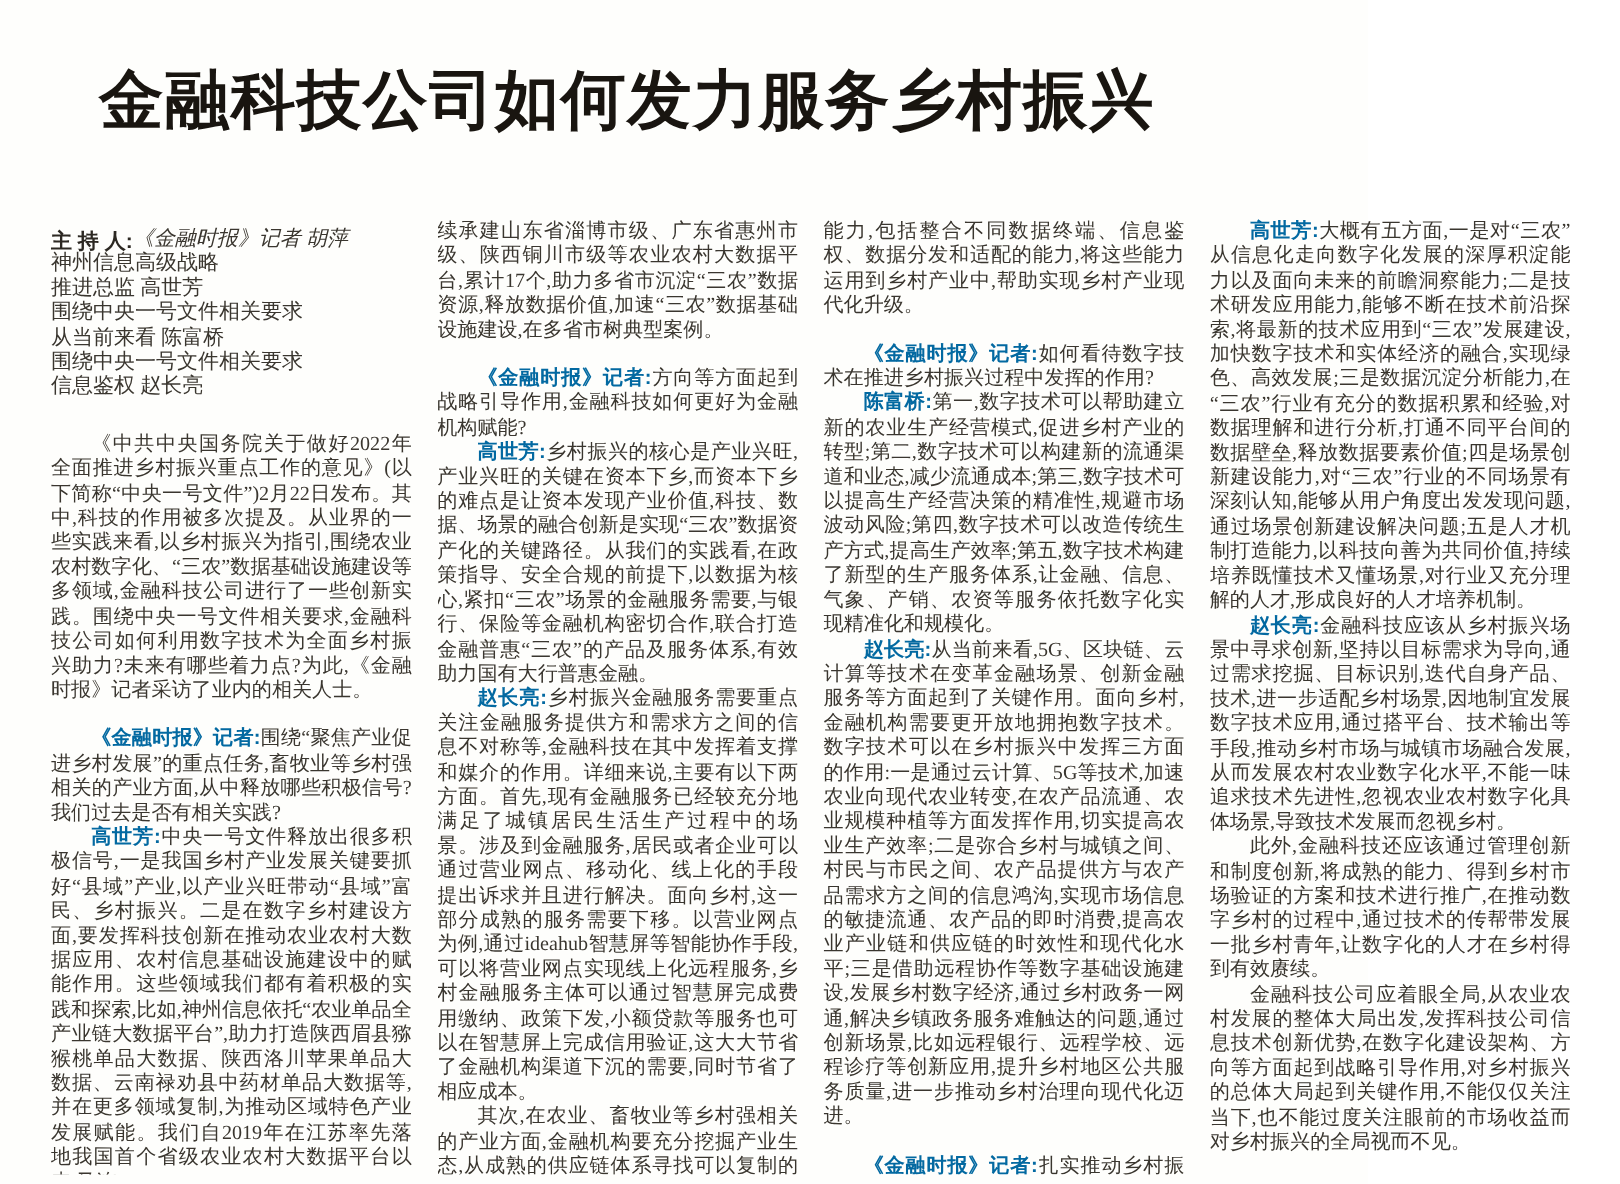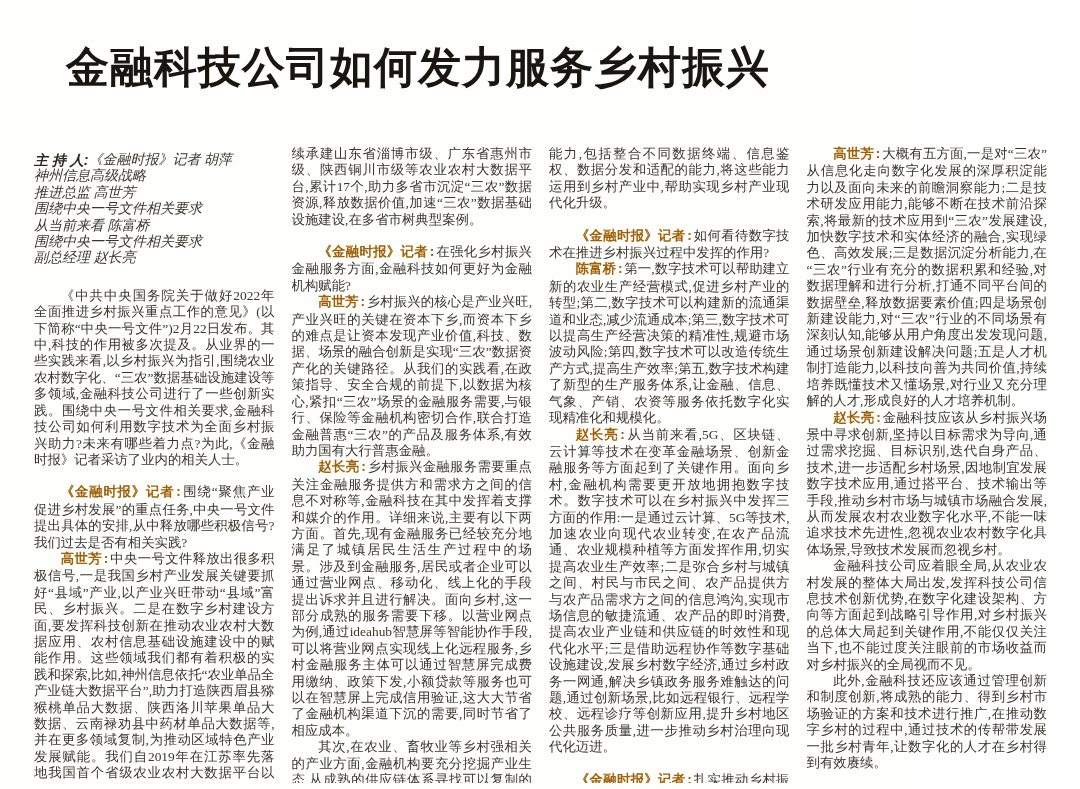--- a/index.html
+++ b/index.html
@@ -41,41 +41,40 @@
     line-height: 16.4px;
     text-align: justify;
     color: #3a362f;
     overflow: hidden;
   }
   p.para { margin: 0; text-indent: 2em; }
   p.cont { text-indent: 0; }
   p.qpara { margin-top: 16px; }
   .lead-bold {
     font-weight: 700;
-    font-family: Liberation Mono, monospace;
-    color: #a16207;
+    font-family: Liberation Sans, sans-serif;
+    color: #0369a1;
     margin-top: 40px;
   }
   .q-text { }
   .byline {
     margin: 6px 0 21px 0;
     font-size: 14px;
     line-height: 16.4px;
   }
   .byline-row { display: flex; }
   .byline-label {
     flex: 0 0 auto;
     font-weight: 700;
     font-family: "Liberation Sans", sans-serif;
     white-space: pre;
     color: #2c2822;
-    font-style: italic;
   }
   .byline-value { font-style: italic; }
-  .byline-guests { font-style: italic; }
+  .byline-guests { }
 </style>
 </head>
 <body>
 
 <div class="page">
 
   <h1 class="headline">金融科技公司如何发力服务乡村振兴</h1>
 
   <div class="columns">
 
@@ -85,46 +84,46 @@
           <span class="byline-label">主 持 人:</span>
           <span class="byline-value">《金融时报》记者 胡萍</span>
         </div>
         <div class="byline-row">
           <div class="byline-guests">
             <div>神州信息高级战略</div>
             <div>推进总监 高世芳</div>
             <div>围绕中央一号文件相关要求</div>
             <div>从当前来看 陈富桥</div>
             <div>围绕中央一号文件相关要求</div>
-            <div>副总经理 赵长亮</div>
+            <div>信息鉴权 赵长亮</div>
           </div>
         </div>
       </div>
       <p class="para">《中共中央国务院关于做好2022年全面推进乡村振兴重点工作的意见》(以下简称“中央一号文件”)2月22日发布。其中,科技的作用被多次提及。从业界的一些实践来看,以乡村振兴为指引,围绕农业农村数字化、“三农”数据基础设施建设等多领域,金融科技公司进行了一些创新实践。围绕中央一号文件相关要求,金融科技公司如何利用数字技术为全面乡村振兴助力?未来有哪些着力点?为此,《金融时报》记者采访了业内的相关人士。</p>
-      <p class="para qpara"><span class="lead-bold">《金融时报》记者:</span><span class="q-text">围绕“聚焦产业促进乡村发展”的重点任务,中央一号文件提出具体的安排,从中释放哪些积极信号?我们过去是否有相关实践?</span></p>
+      <p class="para qpara"><span class="lead-bold">《金融时报》记者:</span><span class="q-text">围绕“聚焦产业促进乡村发展”的重点任务,畜牧业等乡村强相关的产业方面,从中释放哪些积极信号?我们过去是否有相关实践?</span></p>
       <p class="para"><span class="lead-bold">高世芳:</span><span>中央一号文件释放出很多积极信号,一是我国乡村产业发展关键要抓好“县域”产业,以产业兴旺带动“县域”富民、乡村振兴。二是在数字乡村建设方面,要发挥科技创新在推动农业农村大数据应用、农村信息基础设施建设中的赋能作用。这些领域我们都有着积极的实践和探索,比如,神州信息依托“农业单品全产业链大数据平台”,助力打造陕西眉县猕猴桃单品大数据、陕西洛川苹果单品大数据、云南禄劝县中药材单品大数据等,并在更多领域复制,为推动区域特色产业发展赋能。我们自2019年在江苏率先落地我国首个省级农业农村大数据平台以来,又连</span></p>
     </div>
 
     <div class="col">
       <p class="para cont">续承建山东省淄博市级、广东省惠州市级、陕西铜川市级等农业农村大数据平台,累计17个,助力多省市沉淀“三农”数据资源,释放数据价值,加速“三农”数据基础设施建设,在多省市树典型案例。</p>
-      <p class="para qpara"><span class="lead-bold">《金融时报》记者:</span><span class="q-text">在强化乡村振兴金融服务方面,金融科技如何更好为金融机构赋能?</span></p>
+      <p class="para qpara"><span class="lead-bold">《金融时报》记者:</span><span class="q-text">方向等方面起到战略引导作用,金融科技如何更好为金融机构赋能?</span></p>
       <p class="para"><span class="lead-bold">高世芳:</span><span>乡村振兴的核心是产业兴旺,产业兴旺的关键在资本下乡,而资本下乡的难点是让资本发现产业价值,科技、数据、场景的融合创新是实现“三农”数据资产化的关键路径。从我们的实践看,在政策指导、安全合规的前提下,以数据为核心,紧扣“三农”场景的金融服务需要,与银行、保险等金融机构密切合作,联合打造金融普惠“三农”的产品及服务体系,有效助力国有大行普惠金融。</span></p>
       <p class="para"><span class="lead-bold">赵长亮:</span><span>乡村振兴金融服务需要重点关注金融服务提供方和需求方之间的信息不对称等,金融科技在其中发挥着支撑和媒介的作用。详细来说,主要有以下两方面。首先,现有金融服务已经较充分地满足了城镇居民生活生产过程中的场景。涉及到金融服务,居民或者企业可以通过营业网点、移动化、线上化的手段提出诉求并且进行解决。面向乡村,这一部分成熟的服务需要下移。以营业网点为例,通过ideahub智慧屏等智能协作手段,可以将营业网点实现线上化远程服务,乡村金融服务主体可以通过智慧屏完成费用缴纳、政策下发,小额贷款等服务也可以在智慧屏上完成信用验证,这大大节省了金融机构渠道下沉的需要,同时节省了相应成本。</span></p>
       <p class="para">其次,在农业、畜牧业等乡村强相关的产业方面,金融机构要充分挖掘产业生态,从成熟的供应链体系寻找可以复制的科技</p>
     </div>
 
     <div class="col">
       <p class="para cont">能力,包括整合不同数据终端、信息鉴权、数据分发和适配的能力,将这些能力运用到乡村产业中,帮助实现乡村产业现代化升级。</p>
       <p class="para qpara"><span class="lead-bold">《金融时报》记者:</span><span class="q-text">如何看待数字技术在推进乡村振兴过程中发挥的作用?</span></p>
       <p class="para"><span class="lead-bold">陈富桥:</span><span>第一,数字技术可以帮助建立新的农业生产经营模式,促进乡村产业的转型;第二,数字技术可以构建新的流通渠道和业态,减少流通成本;第三,数字技术可以提高生产经营决策的精准性,规避市场波动风险;第四,数字技术可以改造传统生产方式,提高生产效率;第五,数字技术构建了新型的生产服务体系,让金融、信息、气象、产销、农资等服务依托数字化实现精准化和规模化。</span></p>
       <p class="para"><span class="lead-bold">赵长亮:</span><span>从当前来看,5G、区块链、云计算等技术在变革金融场景、创新金融服务等方面起到了关键作用。面向乡村,金融机构需要更开放地拥抱数字技术。数字技术可以在乡村振兴中发挥三方面的作用:一是通过云计算、5G等技术,加速农业向现代农业转变,在农产品流通、农业规模种植等方面发挥作用,切实提高农业生产效率;二是弥合乡村与城镇之间、村民与市民之间、农产品提供方与农产品需求方之间的信息鸿沟,实现市场信息的敏捷流通、农产品的即时消费,提高农业产业链和供应链的时效性和现代化水平;三是借助远程协作等数字基础设施建设,发展乡村数字经济,通过乡村政务一网通,解决乡镇政务服务难触达的问题,通过创新场景,比如远程银行、远程学校、远程诊疗等创新应用,提升乡村地区公共服务质量,进一步推动乡村治理向现代化迈进。</span></p>
       <p class="para qpara"><span class="lead-bold">《金融时报》记者:</span><span class="q-text">扎实推动乡村振兴,金融科技公司应具备哪些硬实力?</span></p>
     </div>
 
     <div class="col">
       <p class="para"><span class="lead-bold">高世芳:</span><span>大概有五方面,一是对“三农”从信息化走向数字化发展的深厚积淀能力以及面向未来的前瞻洞察能力;二是技术研发应用能力,能够不断在技术前沿探索,将最新的技术应用到“三农”发展建设,加快数字技术和实体经济的融合,实现绿色、高效发展;三是数据沉淀分析能力,在“三农”行业有充分的数据积累和经验,对数据理解和进行分析,打通不同平台间的数据壁垒,释放数据要素价值;四是场景创新建设能力,对“三农”行业的不同场景有深刻认知,能够从用户角度出发发现问题,通过场景创新建设解决问题;五是人才机制打造能力,以科技向善为共同价值,持续培养既懂技术又懂场景,对行业又充分理解的人才,形成良好的人才培养机制。</span></p>
       <p class="para"><span class="lead-bold">赵长亮:</span><span>金融科技应该从乡村振兴场景中寻求创新,坚持以目标需求为导向,通过需求挖掘、目标识别,迭代自身产品、技术,进一步适配乡村场景,因地制宜发展数字技术应用,通过搭平台、技术输出等手段,推动乡村市场与城镇市场融合发展,从而发展农村农业数字化水平,不能一味追求技术先进性,忽视农业农村数字化具体场景,导致技术发展而忽视乡村。</span></p>
+      <p class="para">此外,金融科技还应该通过管理创新和制度创新,将成熟的能力、得到乡村市场验证的方案和技术进行推广,在推动数字乡村的过程中,通过技术的传帮带发展一批乡村青年,让数字化的人才在乡村得到有效赓续。</p>
       <p class="para">金融科技公司应着眼全局,从农业农村发展的整体大局出发,发挥科技公司信息技术创新优势,在数字化建设架构、方向等方面起到战略引导作用,对乡村振兴的总体大局起到关键作用,不能仅仅关注当下,也不能过度关注眼前的市场收益而对乡村振兴的全局视而不见。</p>
-      <p class="para">此外,金融科技还应该通过管理创新和制度创新,将成熟的能力、得到乡村市场验证的方案和技术进行推广,在推动数字乡村的过程中,通过技术的传帮带发展一批乡村青年,让数字化的人才在乡村得到有效赓续。</p>
     </div>
 
   </div>
 </div>
 
 </body></html>

